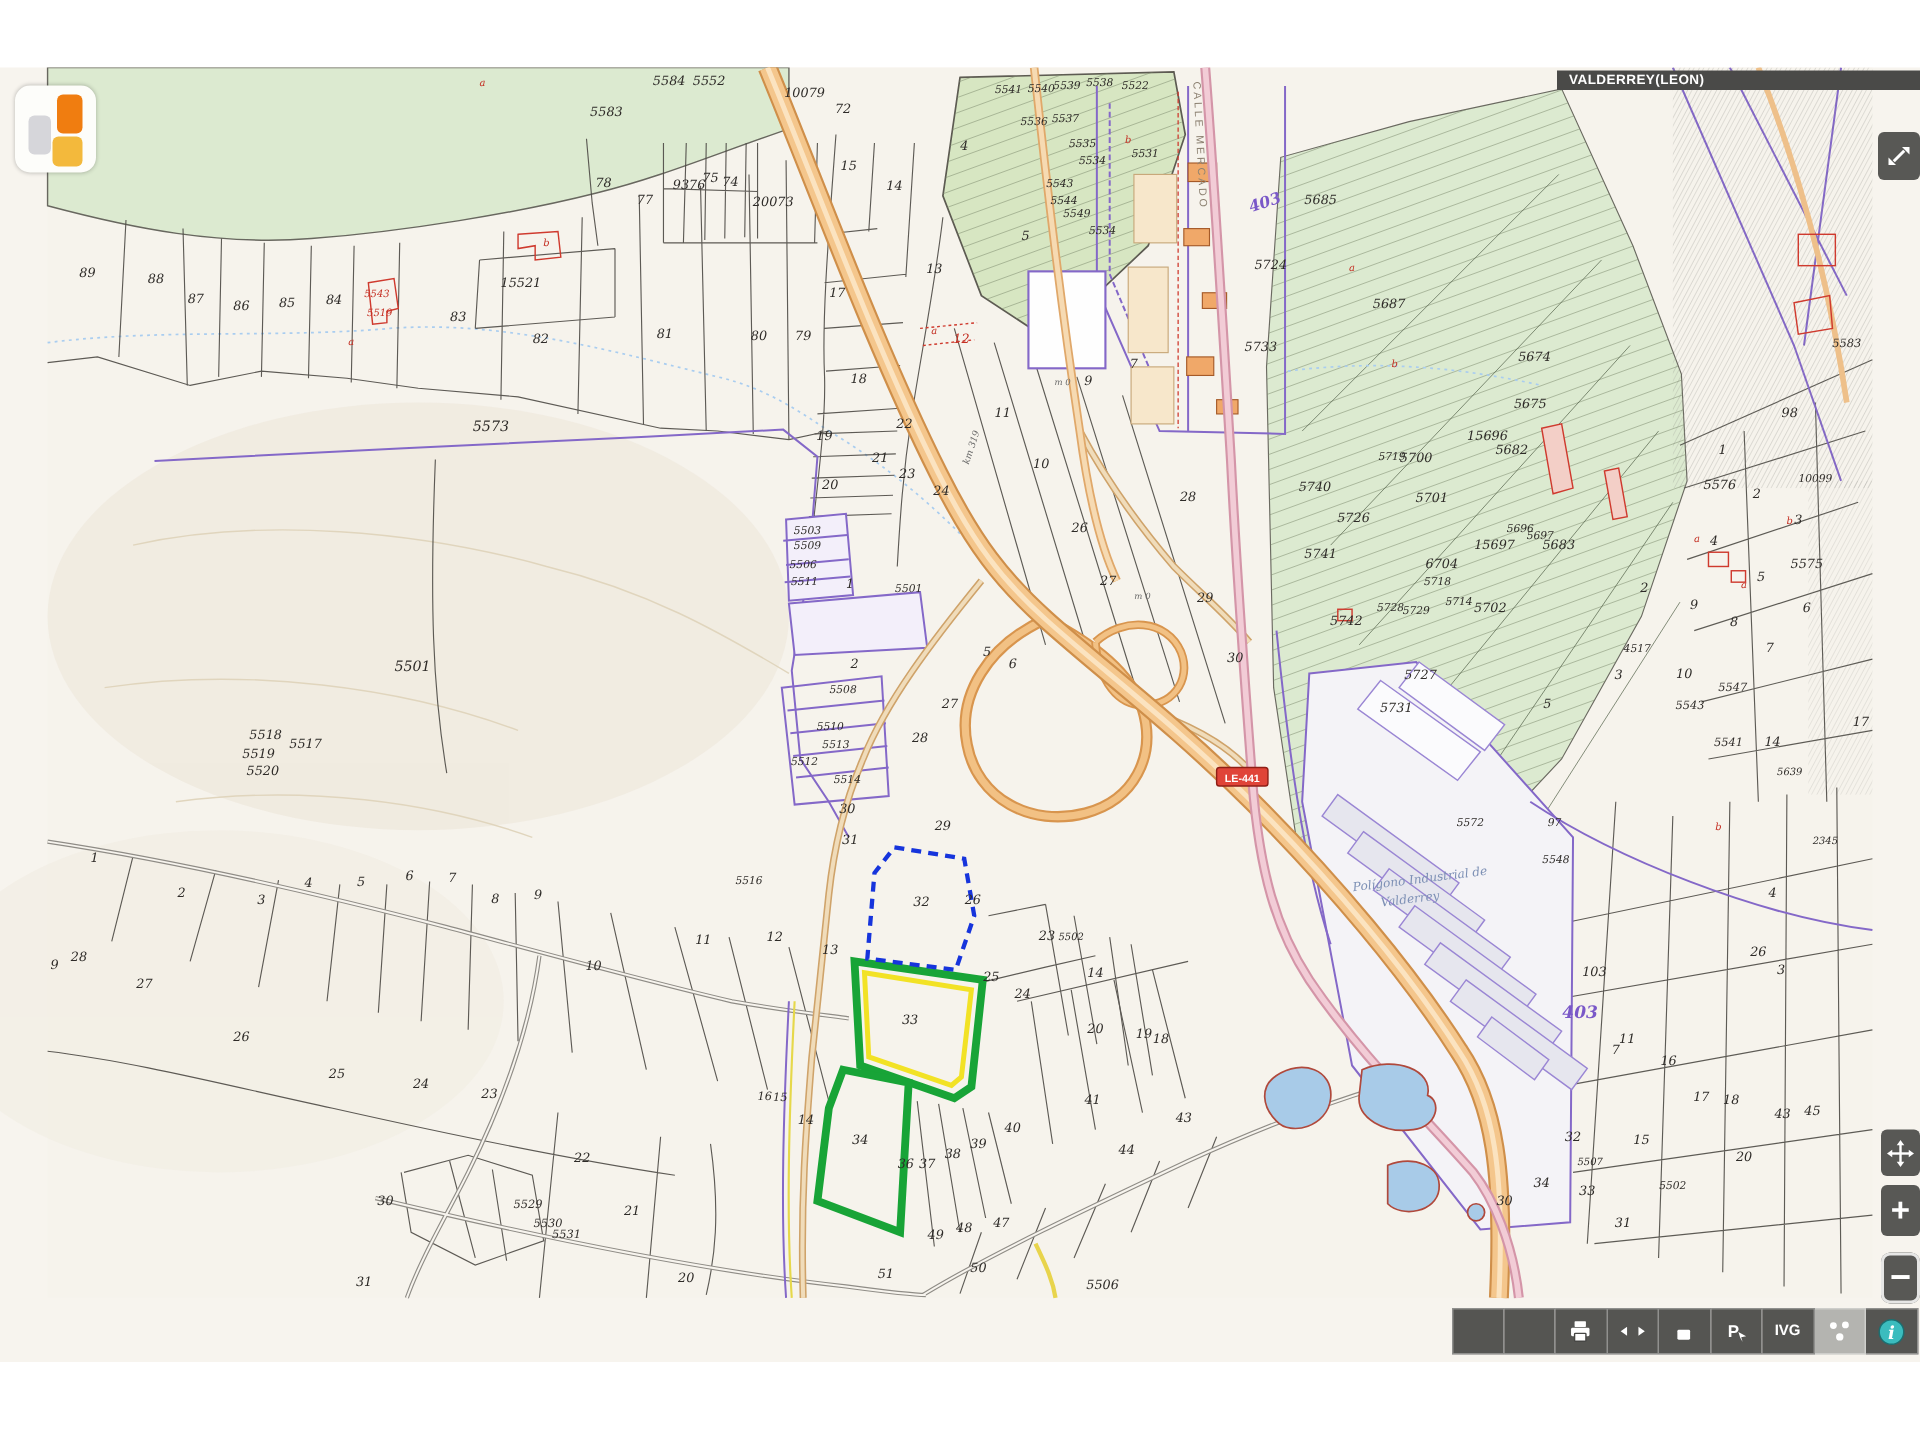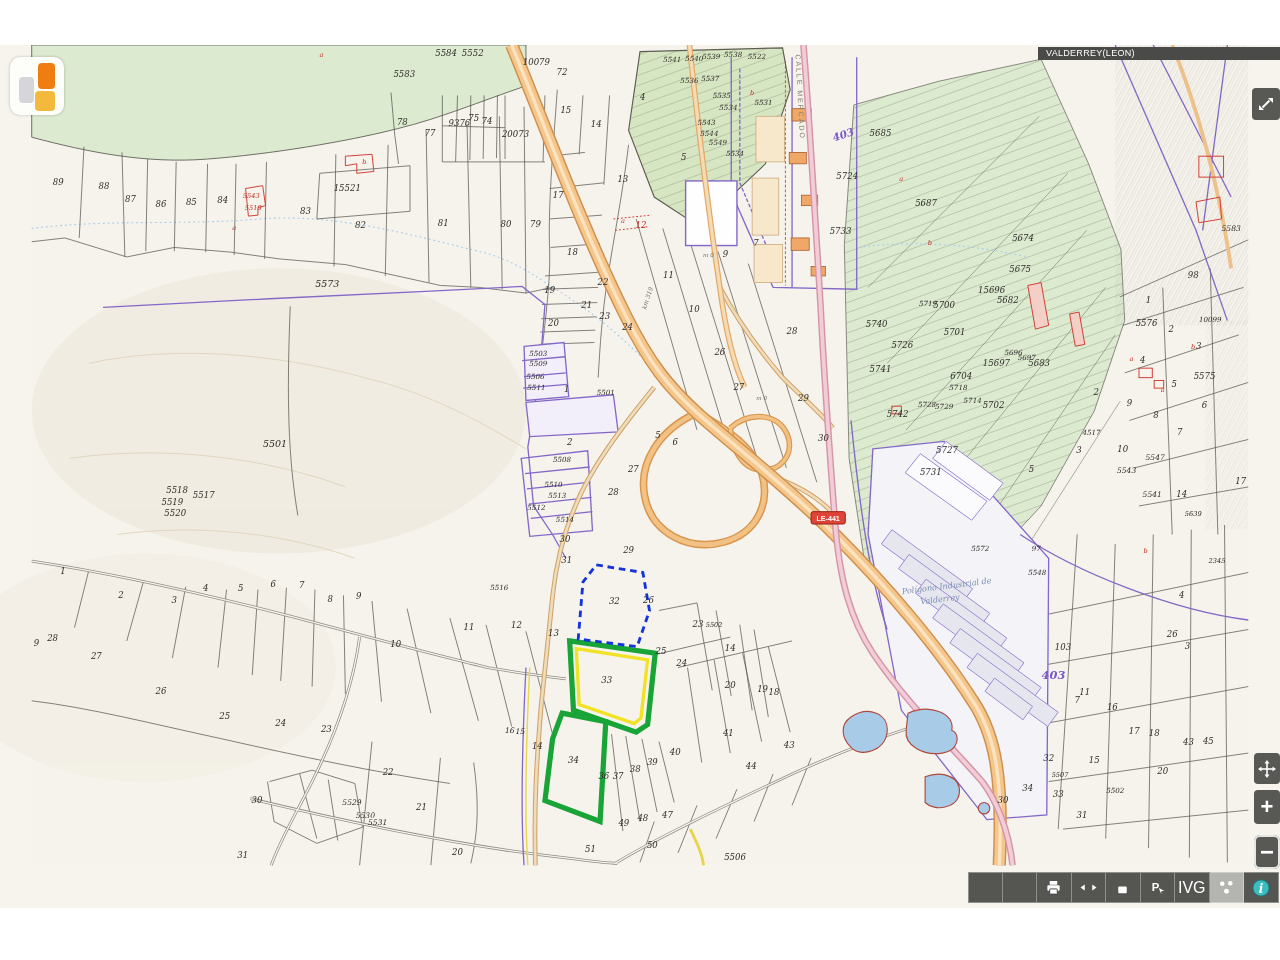--- a/index.html
+++ b/index.html
@@ -17,36 +17,36 @@
   .lbl.shield{fill:#ffffff;font-weight:bold;font-style:normal;font-family:"Liberation Sans",sans-serif}
   
   .logo{position:absolute;left:10px;top:57px;width:54px;height:58px;background:#fdfdfa;
         border-radius:10px;box-shadow:0 0 3px rgba(0,0,0,.25)}
   .logo .blk{position:absolute;border-radius:4px}
   .logo .g{left:9px;top:20px;width:15px;height:26px;background:#d6d6da}
   .logo .o{left:28px;top:6px;width:17px;height:26px;background:#f07d10}
   .logo .y{left:25px;top:34px;width:20px;height:20px;background:#f3b93c}
   .muni-bar{position:absolute;left:1038px;top:47px;width:242px;height:13px;background:#4a4a48;
             color:#fff;font-size:9px;line-height:13px;padding-left:8px;box-sizing:border-box;
-            font-weight:normal;letter-spacing:.3px;white-space:nowrap;overflow:hidden}
+            font-weight:bold;letter-spacing:.3px;white-space:nowrap;overflow:hidden}
   .sq-btn{position:absolute;background:rgba(66,66,64,.88);border-radius:4px;color:#fff;
           display:flex;align-items:center;justify-content:center;cursor:pointer}
   .sq-btn svg{stroke:#fff}
   #btn-expand{left:1252px;top:88px;width:28px;height:32px}
   #btn-pan{left:1254px;top:753px;width:26px;height:31px}
   #btn-zoom-in{left:1254px;top:790px;width:26px;height:34px;font-size:22px;font-weight:bold}
   #btn-zoom-out{left:1254px;top:835px;width:26px;height:34px;font-size:24px;font-weight:bold;
                 box-shadow:inset 0 0 0 2px rgba(255,255,255,.85);border-radius:6px}
   .toolbar{position:absolute;left:968px;top:872px;height:31px;display:flex}
   .tb{width:34.5px;height:31px;background:rgba(70,70,68,.92);border:1px solid rgba(255,255,255,.35);
       border-left:none;display:flex;align-items:center;justify-content:center;color:#fff;
       box-sizing:border-box;cursor:pointer}
   .tb:first-child{border-left:1px solid rgba(255,255,255,.35)}
   .tb.light{background:rgba(168,168,164,.85)}
-  .tb .txt{font-size:16px;font-weight:normal}
+  .tb .txt{font-size:10px;font-weight:bold}
 </style>
 </head>
 <body>
 
 <div class="map-viewport">
 <svg width="1280" height="863" viewBox="0 45 1280 908">
   <defs>
     <pattern id="hatch" patternUnits="userSpaceOnUse" width="10" height="10" patternTransform="rotate(70)">
       <line x1="0" y1="0" x2="0" y2="10" stroke="#7d8a6d" stroke-width="0.7"></line>
     </pattern>

